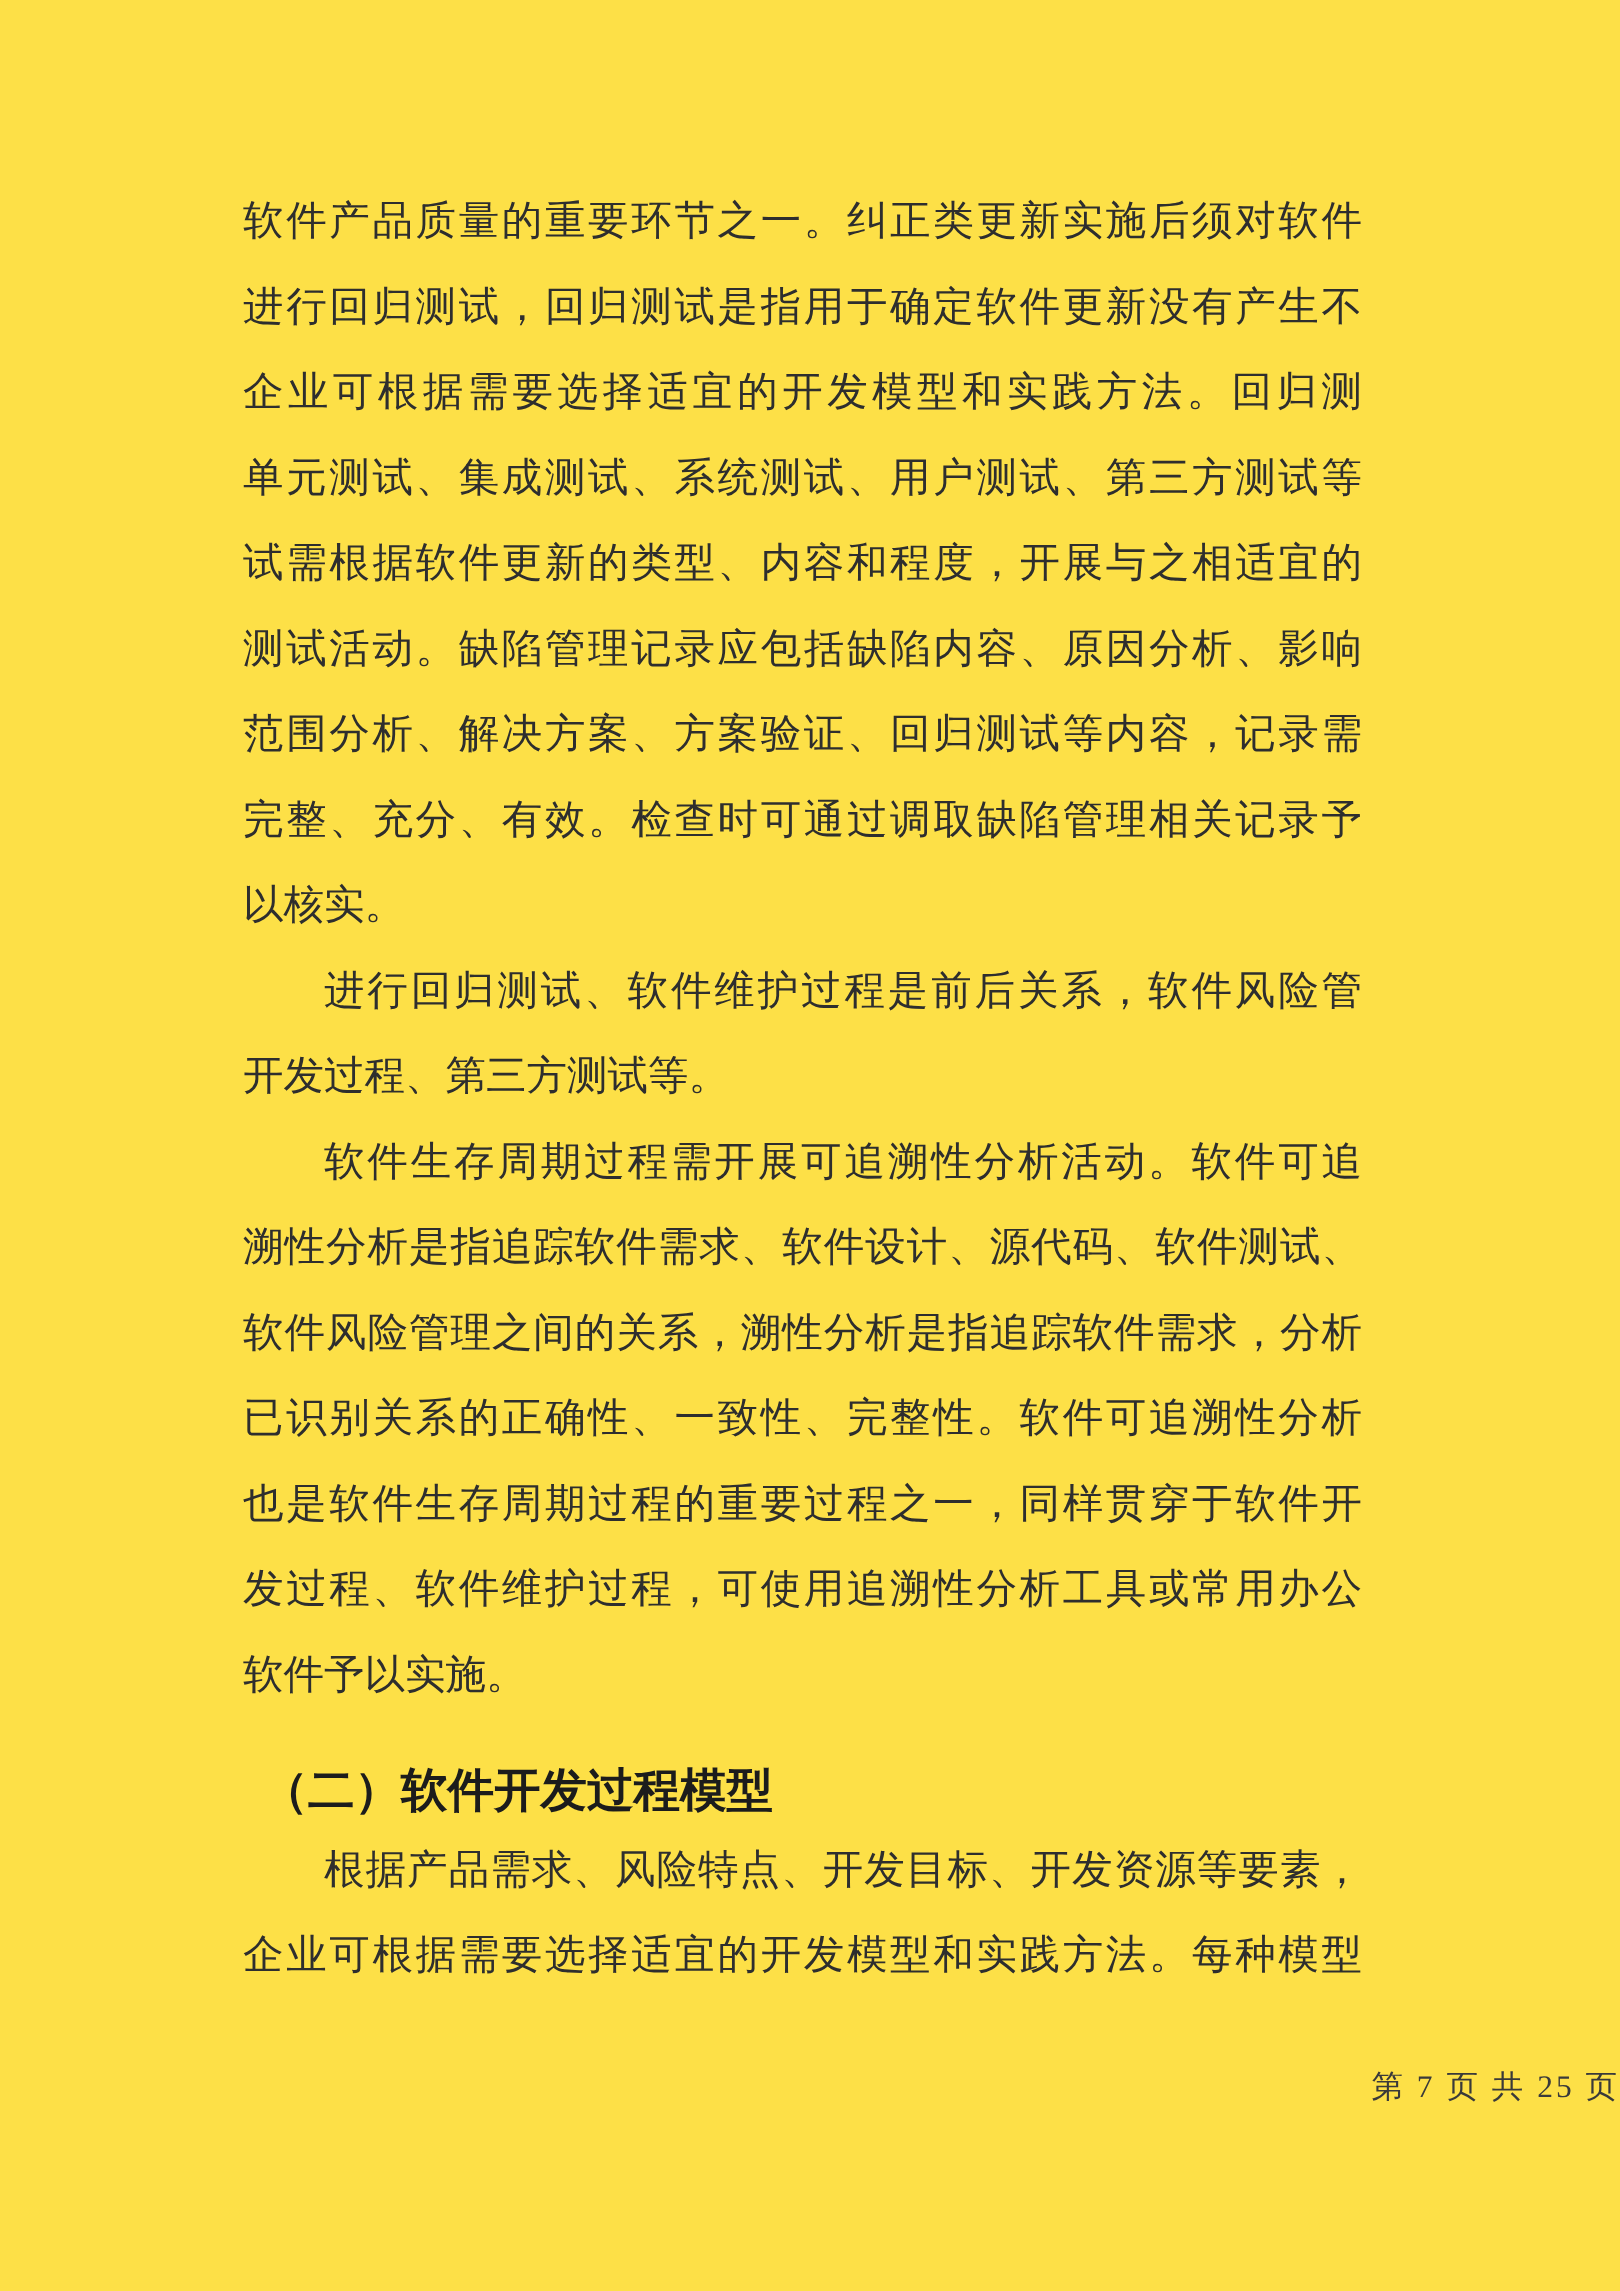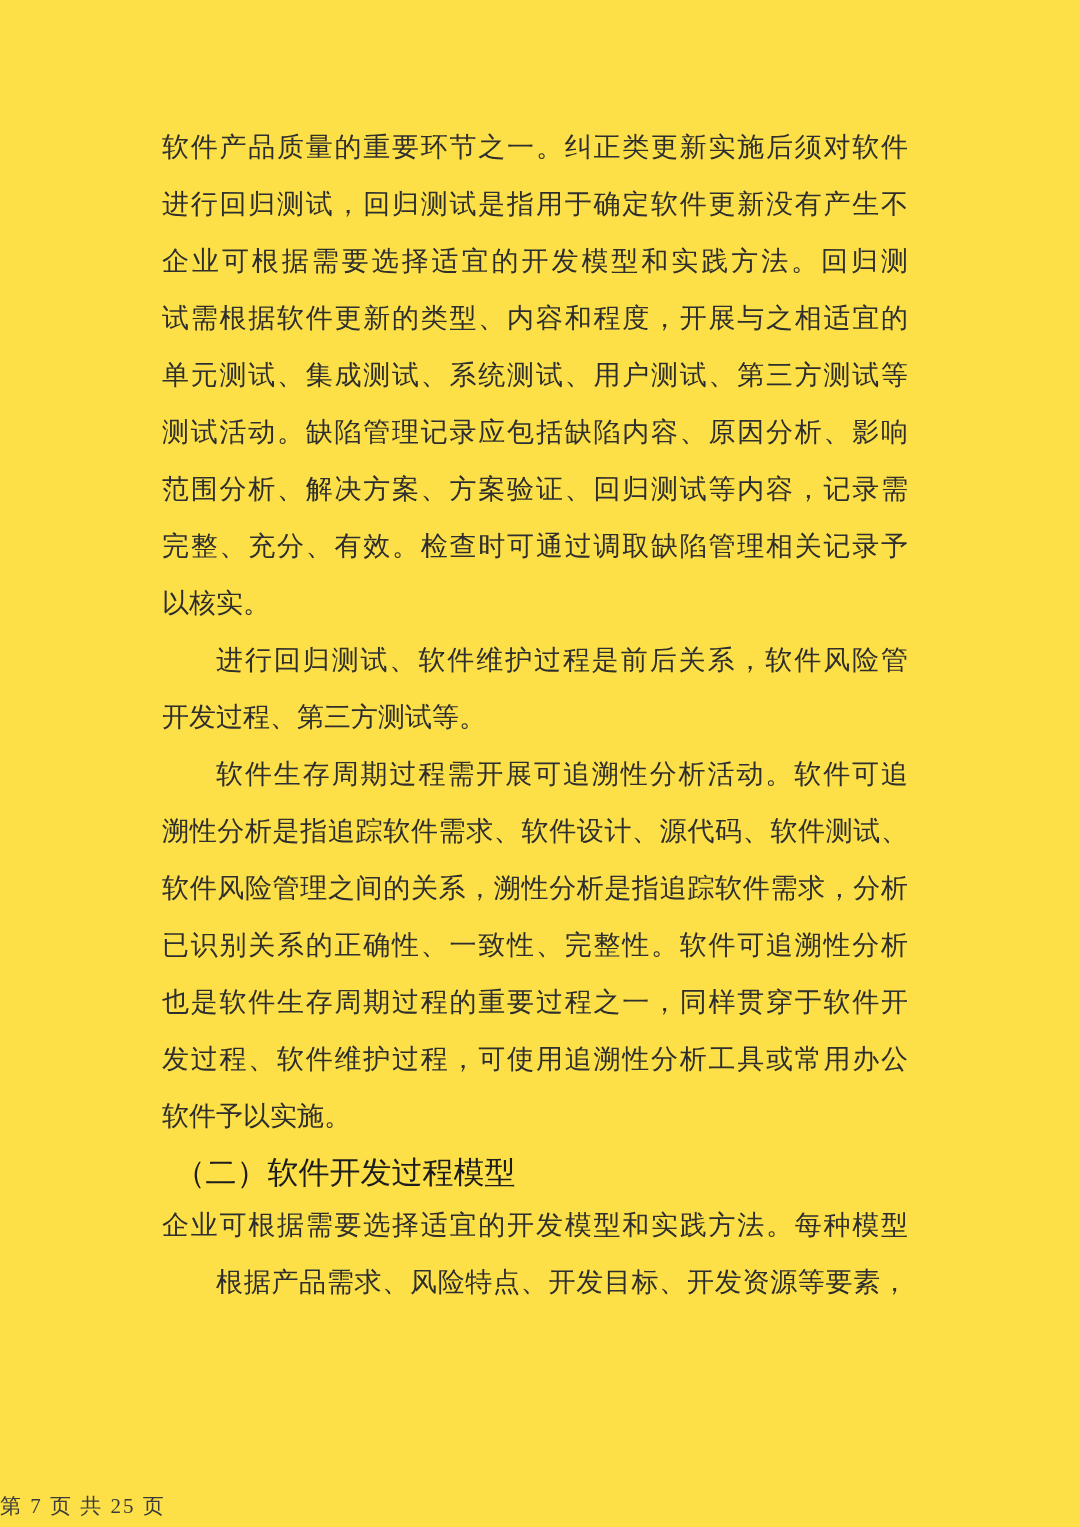--- a/index.html
+++ b/index.html
@@ -32,66 +32,66 @@
   }
   .line.end {
     text-align: left;
     text-align-last: left;
   }
   .line.indent {
     text-indent: 2em;
   }
   .heading {
     font-size: 31px;
-    font-weight: 400;
+    font-weight: 700;
     color: #1c1c1c;
     line-height: 48px;
     height: 48px;
-    margin-top: 4px;
+    margin-top: 25px;
     text-indent: 0.4em;
     text-align: left;
     text-align-last: left;
   }
   .footer {
     position: absolute;
     left: 0;
-    top: 1490px;
+    top: 1375px;
     width: 100%;
     height: 32px;
     line-height: 32px;
-    text-align: left;
+    text-align: right;
     font-size: 21px;
     letter-spacing: 2px;
     color: #3a3a3a;
   }
 </style>
 </head>
 <body>
 
 <div class="page">
   <div class="content">
     <div class="line">软件产品质量的重要环节之一。纠正类更新实施后须对软件</div>
     <div class="line">进行回归测试，回归测试是指用于确定软件更新没有产生不</div>
     <div class="line">企业可根据需要选择适宜的开发模型和实践方法。回归测</div>
+    <div class="line">单元测试、集成测试、系统测试、用户测试、第三方测试等</div>
     <div class="line">试需根据软件更新的类型、内容和程度，开展与之相适宜的</div>
-    <div class="line">单元测试、集成测试、系统测试、用户测试、第三方测试等</div>
     <div class="line">测试活动。缺陷管理记录应包括缺陷内容、原因分析、影响</div>
     <div class="line">范围分析、解决方案、方案验证、回归测试等内容，记录需</div>
     <div class="line">完整、充分、有效。检查时可通过调取缺陷管理相关记录予</div>
     <div class="line end">以核实。</div>
     <div class="line indent">进行回归测试、软件维护过程是前后关系，软件风险管</div>
     <div class="line end">开发过程、第三方测试等。</div>
     <div class="line indent">软件生存周期过程需开展可追溯性分析活动。软件可追</div>
     <div class="line">溯性分析是指追踪软件需求、软件设计、源代码、软件测试、</div>
     <div class="line">软件风险管理之间的关系，溯性分析是指追踪软件需求，分析</div>
     <div class="line">已识别关系的正确性、一致性、完整性。软件可追溯性分析</div>
     <div class="line">也是软件生存周期过程的重要过程之一，同样贯穿于软件开</div>
     <div class="line">发过程、软件维护过程，可使用追溯性分析工具或常用办公</div>
     <div class="line end">软件予以实施。</div>
 
     <div class="heading">（二）软件开发过程模型</div>
 
+    <div class="line indent">根据产品需求、风险特点、开发目标、开发资源等要素，</div>
     <div class="line">企业可根据需要选择适宜的开发模型和实践方法。每种模型</div>
-    <div class="line indent">根据产品需求、风险特点、开发目标、开发资源等要素，</div>
   </div>
 
   <div class="footer">第 7 页 共 25 页</div>
 </div>
 
 </body></html>

